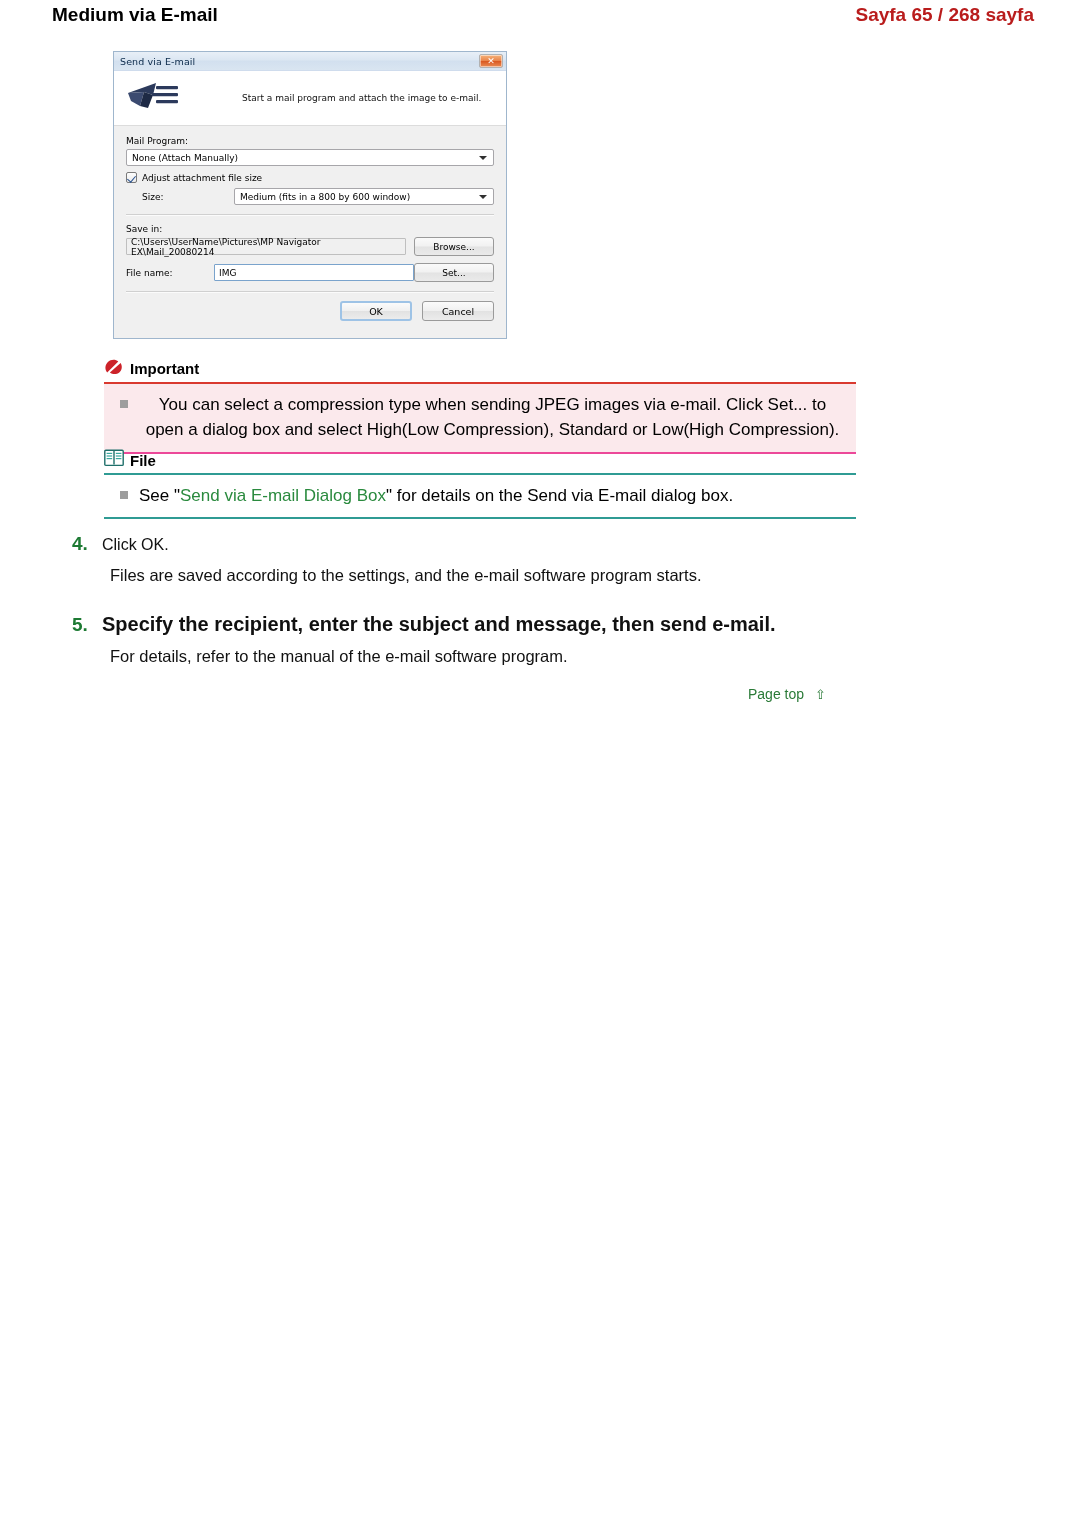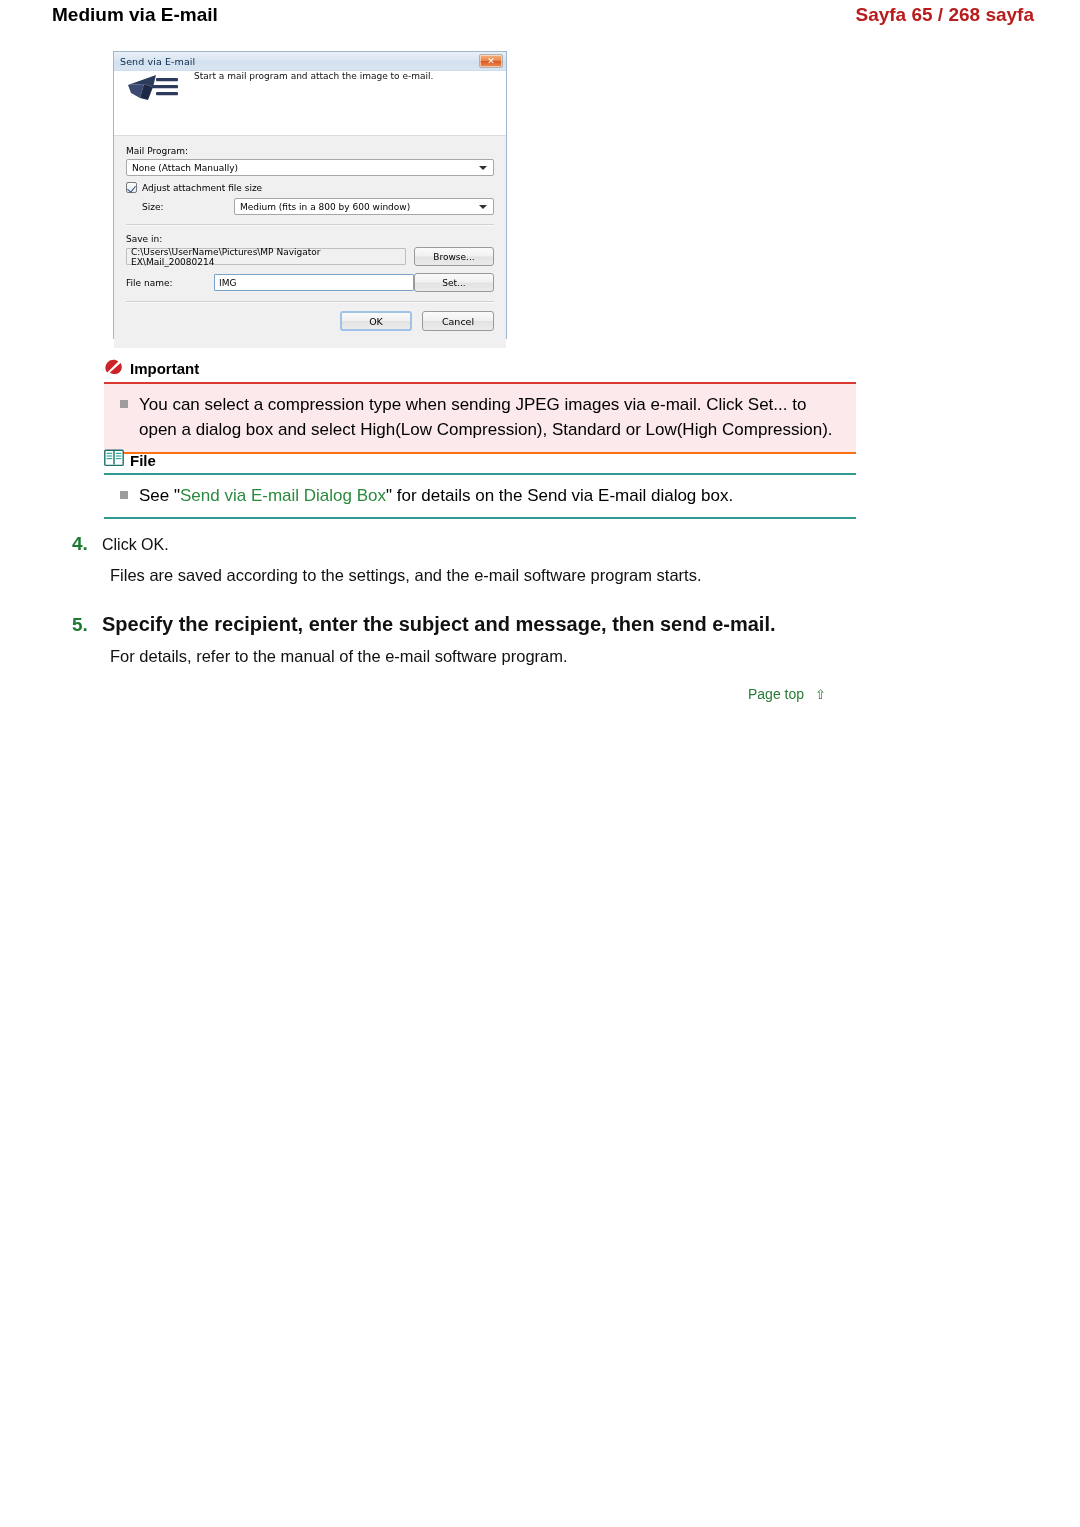--- a/index.html
+++ b/index.html
@@ -79,25 +79,27 @@
     border: 1px solid #b1b1b1;
     display: flex; align-items: center; justify-content: center;
     color: #fff;
     font-size: 9px;
     line-height: 1;
     font-weight: bold;
     box-shadow: 0 0 0 1px rgba(255,255,255,0.5) inset;
   }
 
   .dlg-banner {
-    height: 65px;
+    height: 55px;
     background: #ffffff;
     border-bottom: 1px solid #dcdcdc;
     display: flex;
+    align-items: center;
     padding-left: 12px;
+    gap: 48px;
   }
   .mail-icon {
     width: 56px; height: 38px;
     flex: 0 0 56px;
     position: relative;
   }
   .banner-text {
     font-size: 9px;
     color: #111;
     margin-left: 12px;
@@ -257,22 +259,23 @@
     padding-bottom: 2px;
   }
   .callout-head .ttl {
     font-size: 15px;
     font-weight: bold;
     color: #000;
   }
   .important-body {
     background: #fbe9ec;
     border-top: 2px solid #d9392f;
-    border-bottom: 2px solid #f97316;
+    border-bottom: 2px solid #ec4899;
     padding: 8px 10px 10px 4px;
+    text-align: center;
   }
   .bullet-line {
     display: flex;
     align-items: flex-start;
     font-size: 17px;
     line-height: 25px;
     color: #000;
   }
   .sq-bullet {
     width: 8px; height: 8px;

